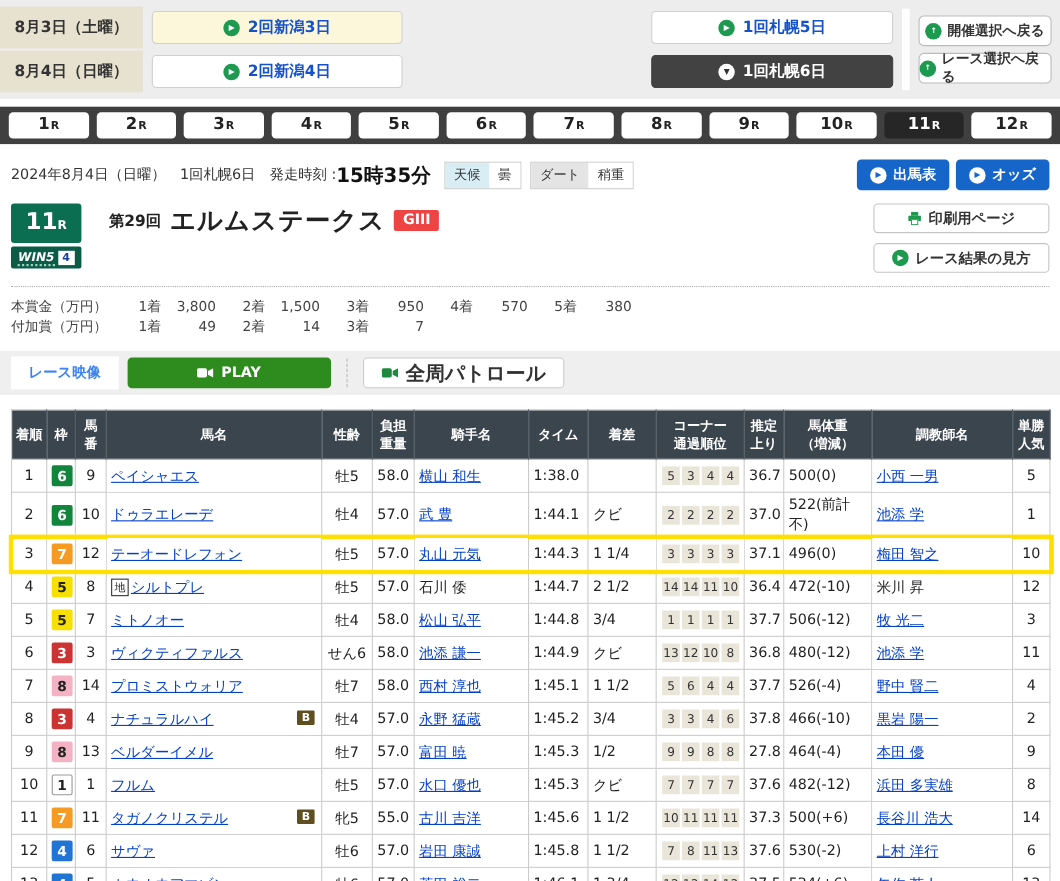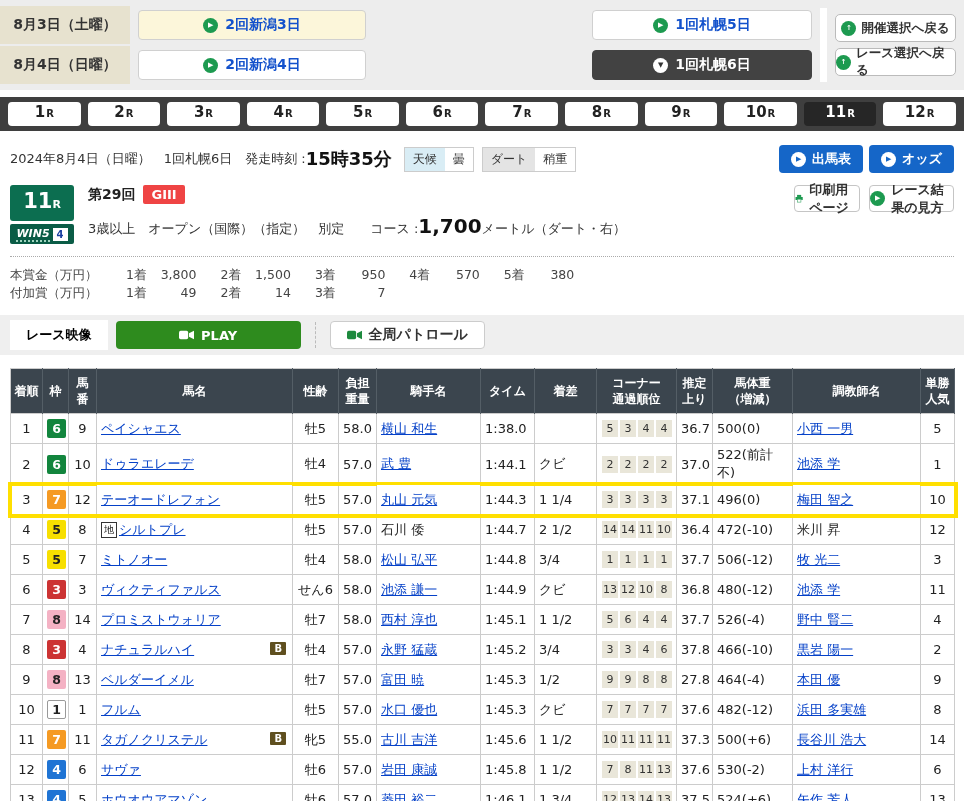--- a/index.html
+++ b/index.html
@@ -42,44 +42,44 @@
 
   
   .title-block { display:flex; margin:12px 10px 0 10px; }
   .race-no-col { width:64px; margin-right:14px; }
   .race-no-box { width:64px; height:36px; background:#0c6e50; border-radius:3px; color:#fff; display:flex; align-items:baseline; justify-content:center; padding-top:6px; }
   .race-no-box .num { font-size:21px; font-weight:bold; line-height:1; }
   .race-no-box .suf { font-size:11px; font-weight:bold; }
   .win5 { margin-top:3px; width:64px; height:20px; background:#0a5c46; border-radius:2px; display:flex; align-items:center; justify-content:center; gap:3px; }
   .win5 .w5t { color:#fff; font-style:italic; font-weight:bold; font-size:11px; letter-spacing:0; border-bottom:2px dotted #9fd3bd; }
   .win5 .w5n { background:#fff; color:#1a3fa0; font-size:10px; font-weight:bold; padding:0 4px; line-height:13px; }
-  .title-main { flex:1; }
+  .title-main { flex:1;margin-left:11px; }
   .title-line { display:flex; align-items:center; gap:8px; }
   .edition { font-size:14px; font-weight:bold; }
   .race-name { font-size:23px; font-weight:bold; letter-spacing:1px; }
   .grade-badge { background:#ef4444; color:#fff; font-size:13px; font-weight:bold; padding:2px 8px; border-radius:2px; }
   .cond-line { margin-top:10px; font-size:13px; color:#333; display:flex; align-items:baseline; }
   .cond-line .dist { font-size:20px; font-weight:bold; color:#111; }
-  .side-btn-col { width:160px; display:flex; gap:9px; }
+  .side-btn-col { width:160px; display:flex; flex-direction:column; gap:9px; }
   .side-btn { height:27px; background:#fff; border:1px solid #c5c5c5; border-radius:4px; display:flex; align-items:center; justify-content:center; gap:6px; font-size:13px; font-weight:bold; color:#333; }
   .dotted-rule { border-bottom:1px dotted #aaa; margin:12px 10px 0 10px; }
 
   
   .prize { margin:10px 10px 0 10px; font-size:12.5px; color:#444; }
   .prize-row { display:flex; align-items:baseline; height:18px; }
   .prz-label { width:92px; }
   .prz-rank { margin-left:24px; }
   .prz-val { display:inline-block; width:50px; text-align:right; }
 
   
   .video-bar { display:flex; align-items:center; gap:8px; background:#efefef; padding:5px 10px; margin-top:12px; }
-  .video-label { background:#fff; padding:6px 16px; font-size:13px; font-weight:bold; color:#000000; }
+  .video-label { background:#fff; padding:6px 16px; font-size:13px; font-weight:bold; color:#3b82f6; }
   .play-btn { width:185px; height:28px; background:#2e8b1e; border-radius:4px; color:#fff; font-weight:bold; font-size:13px; display:flex; align-items:center; justify-content:center; gap:7px; }
   .vdiv { width:0; height:26px; border-left:1px dashed #bbb; margin:0 6px; }
-  .video-btn { height:28px; padding:0 16px; background:#fff; border:1px solid #ccc; border-radius:4px; font-size:14px; font-weight:bold; color:#333; display:flex; align-items:center; gap:7px; }
+  .video-btn { height:28px; padding:0 16px; background:#fff; border:1px solid #ccc; border-radius:4px; font-size:18px; font-weight:bold; color:#333; display:flex; align-items:center; gap:7px; }
   .video-btn .cam { color:#1d8a3e; }
   .cam { display:inline-block; }
 
   
   table.results { width:944px; margin:13px 10px 0 10px; border-collapse:collapse; table-layout:fixed; border:1px solid #ccc; }
   table.results th { background:#3b454e; color:#fff; font-size:12px; font-weight:bold; text-align:center; padding:6px 2px; border-right:1px solid #545e66; line-height:1.35; }
   table.results td { border:1px solid #ccc; font-size:13px; height:30px; padding:2px 4px; background:#fff; }
   td.c { text-align:center; }
   td.l { text-align:left; padding-left:7px; }
   td.name { text-align:left; padding-left:8px; position:relative; }
@@ -220,27 +220,22 @@
         <span class="suf">R</span>
       </div>
     <div class="win5">
         <span class="w5t">WIN5</span>
         <span class="w5n">4</span>
       </div>
   </div>
   <div class="title-main">
     <div class="title-line">
       <span class="edition">第29回</span>
+      <span class="race-name">エルムステークス</span>
       <span class="grade-badge">GIII</span>
-    </div>
-    <div class="cond-line">
-      <span>3歳以上　オープン（国際）（指定）　別定　　</span>
-      <span>コース : </span>
-      <span class="dist">1,700</span>
-      <span>メートル（ダート・右）</span>
     </div>
   </div>
   <div class="side-btn-col">
     <a class="side-btn">
         <svg width="13" height="13" viewBox="0 0 16 16">
           <path fill="#1d9a50" d="M4 1h8v4H4z"></path>
           <path fill="#1d9a50" d="M1 5h14v6h-3v-2H4v2H1z"></path>
           <rect x="4.5" y="9.5" width="7" height="5.5" fill="#fff" stroke="#1d9a50"></rect>
         </svg>
         <span>印刷用ページ</span>

